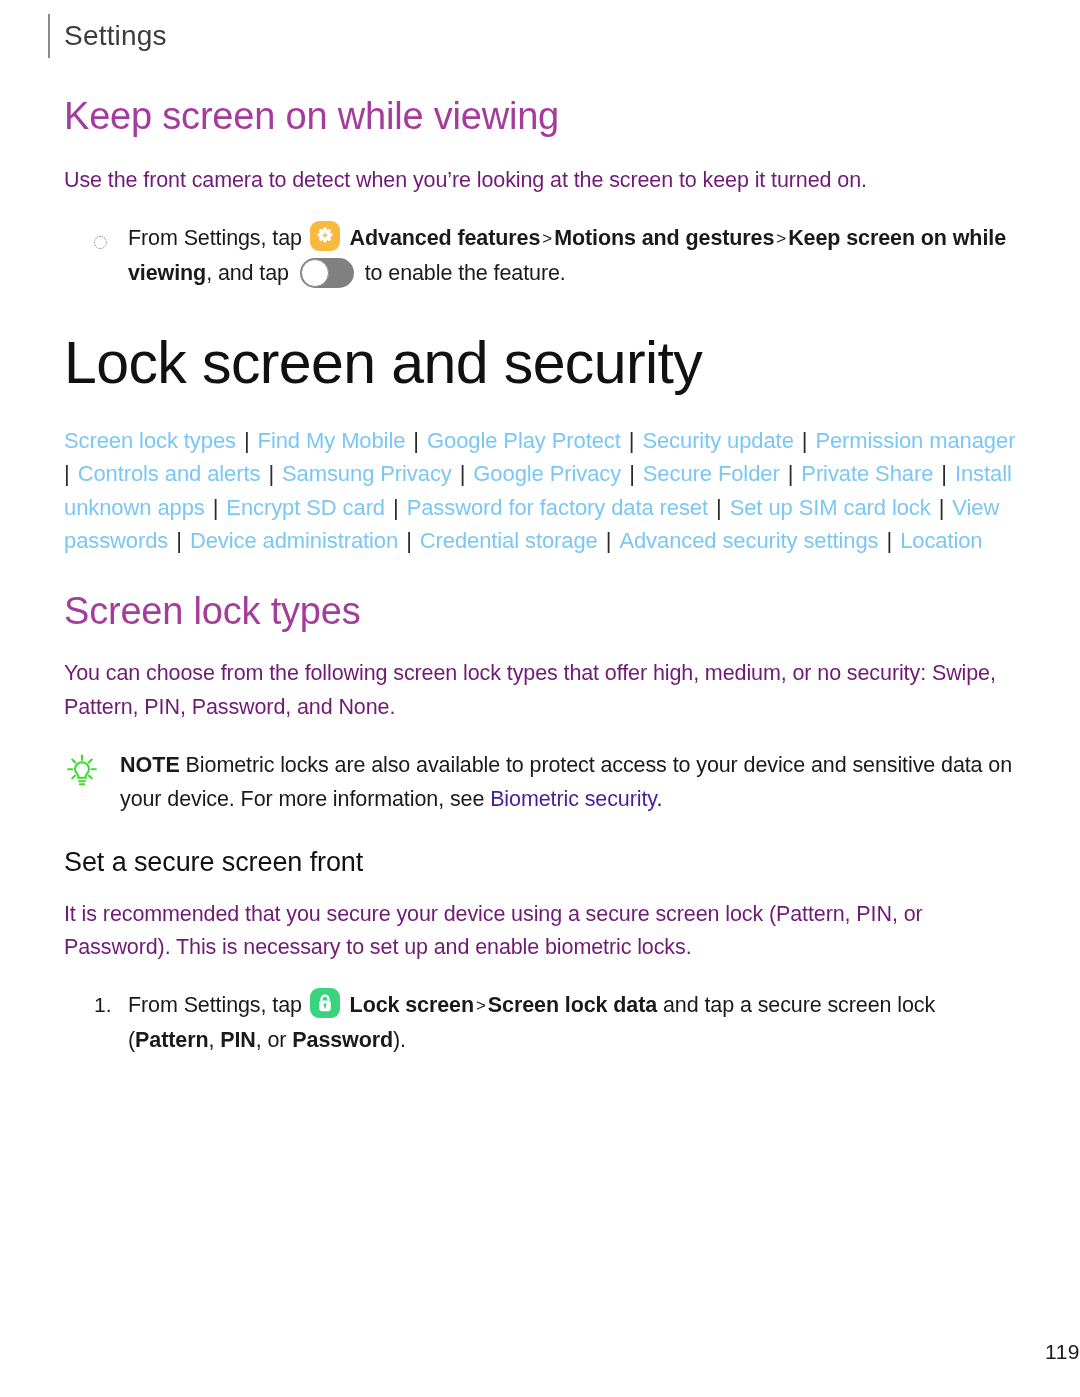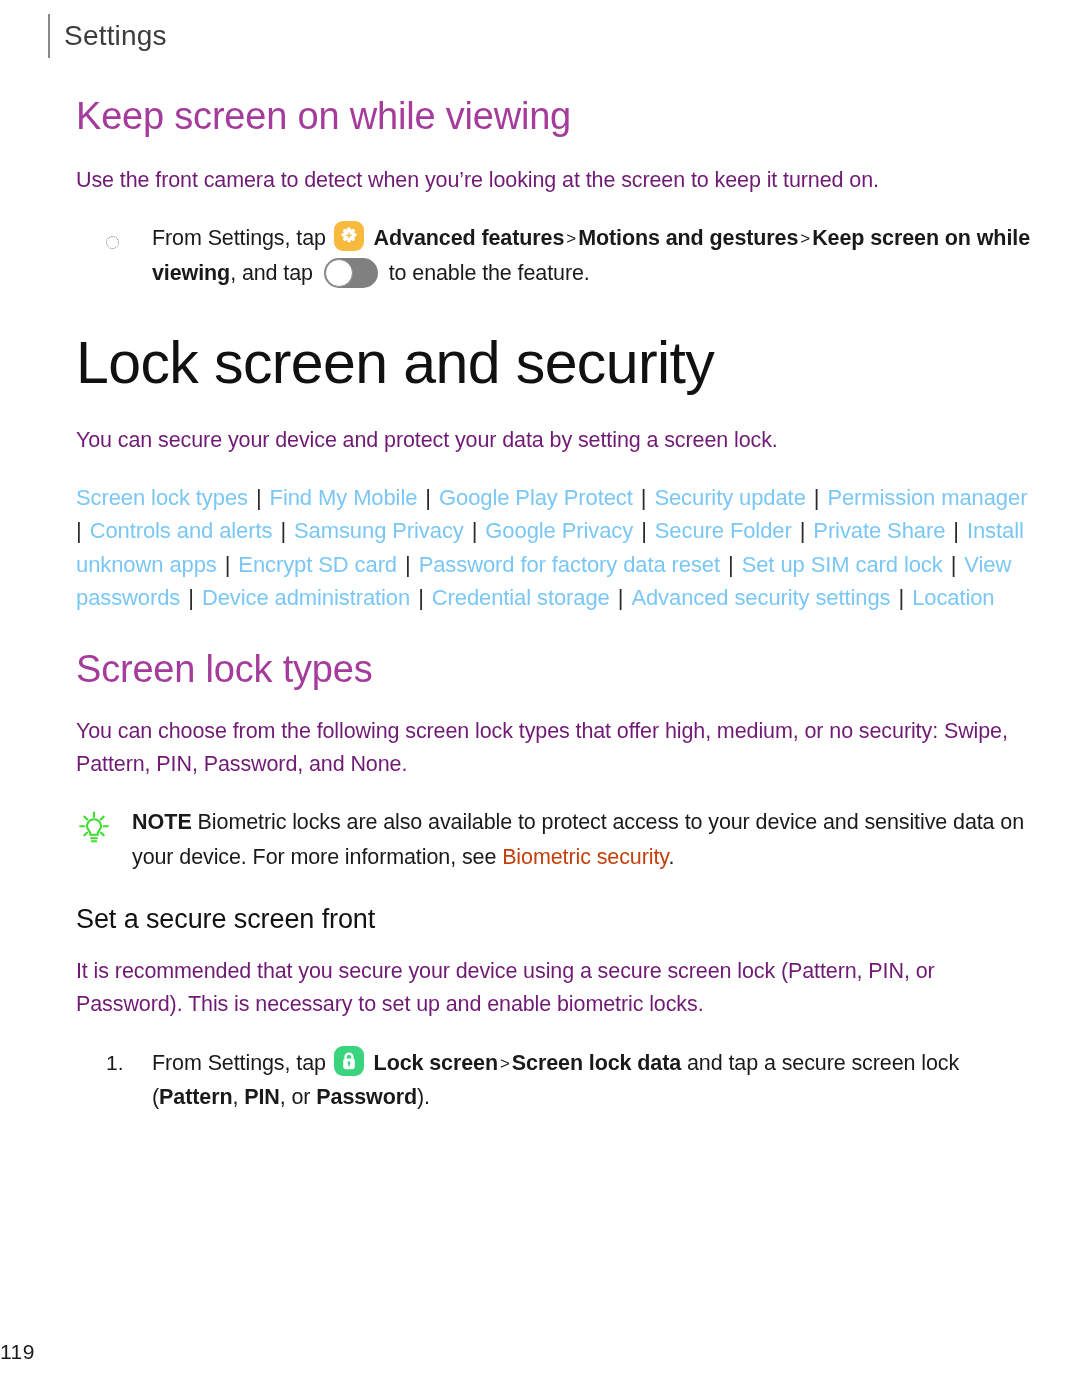--- a/index.html
+++ b/index.html
@@ -45,21 +45,20 @@
     letter-spacing: 0.2px;
     line-height: 1;
   }
 
   
   .content {
     position: absolute;
     left: 64px;
     top: 96px;
     width: 955px;
-    margin-left: 12px;
   }
 
   h1.section-title {
     font-size: 38px;
     font-weight: 500;
     color: #a53c9b;
     margin: 0 0 26px 0;
     letter-spacing: -0.2px;
     line-height: 1.1;
   }
@@ -112,21 +111,20 @@
     color: #2b2b2b;
     font-weight: 400;
     padding: 0 2px;
   }
 
   
   .step {
     display: flex;
     margin: 0 0 10px 0;
     padding-left: 30px;
-    gap: 12px;
   }
   .step-marker {
     flex: 0 0 auto;
     width: 34px;
     font-size: 21px;
     line-height: 1.62;
     color: #1a1a1a;
   }
   .step-marker.bullet {
     padding-top: 2px;
@@ -216,31 +214,31 @@
     font-size: 21.5px;
     line-height: 1.6;
     color: #1a1a1a;
     letter-spacing: -0.1px;
   }
   .note-body .note-label {
     font-weight: 700;
     letter-spacing: 0;
   }
   .note-body a {
-    color: #c2410c;
+    color: #4c1d95;
     text-decoration: none;
   }
 
   
   .page-number {
     position: absolute;
     left: 0;
     right: 0;
     top: 1340px;
-    text-align: left;
+    text-align: right;
     font-size: 21px;
     color: #1a1a1a;
     letter-spacing: 0.5px;
   }
 </style>
 </head>
 <body>
 
 <div class="page">
 
@@ -272,21 +270,20 @@
           <span class="knob"></span>
         </span>
         <span>to enable the feature.</span>
       </div>
     </div>
 
     <div style="height:30px"></div>
 
     <h1 class="chapter-title">Lock screen and security</h1>
 
-    <p class="body-text">You can secure your device and protect your data by setting a screen lock.</p>
 
     <div class="link-list" id="link-list"><a href="#">Screen lock types</a><span class="link-sep"> | </span><a href="#">Find My Mobile</a><span class="link-sep"> | </span><a href="#">Google Play Protect</a><span class="link-sep"> | </span><a href="#">Security update</a><span class="link-sep"> | </span><a href="#">Permission manager</a><span class="link-sep"> | </span><a href="#">Controls and alerts</a><span class="link-sep"> | </span><a href="#">Samsung Privacy</a><span class="link-sep"> | </span><a href="#">Google Privacy</a><span class="link-sep"> | </span><a href="#">Secure Folder</a><span class="link-sep"> | </span><a href="#">Private Share</a><span class="link-sep"> | </span><a href="#">Install unknown apps</a><span class="link-sep"> | </span><a href="#">Encrypt SD card</a><span class="link-sep"> | </span><a href="#">Password for factory data reset</a><span class="link-sep"> | </span><a href="#">Set up SIM card lock</a><span class="link-sep"> | </span><a href="#">View passwords</a><span class="link-sep"> | </span><a href="#">Device administration</a><span class="link-sep"> | </span><a href="#">Credential storage</a><span class="link-sep"> | </span><a href="#">Advanced security settings</a><span class="link-sep"> | </span><a href="#">Location</a></div>
 
     <h1 class="purple-title">Screen lock types</h1>
 
     <p class="body-text">You can choose from the following screen lock types that offer high, medium, or no security: Swipe, Pattern, PIN, Password, and None.</p>
 
     <div class="note">
       <div class="note-icon">
         <svg width="36" height="36" viewBox="0 0 36 36" aria-hidden="true">

